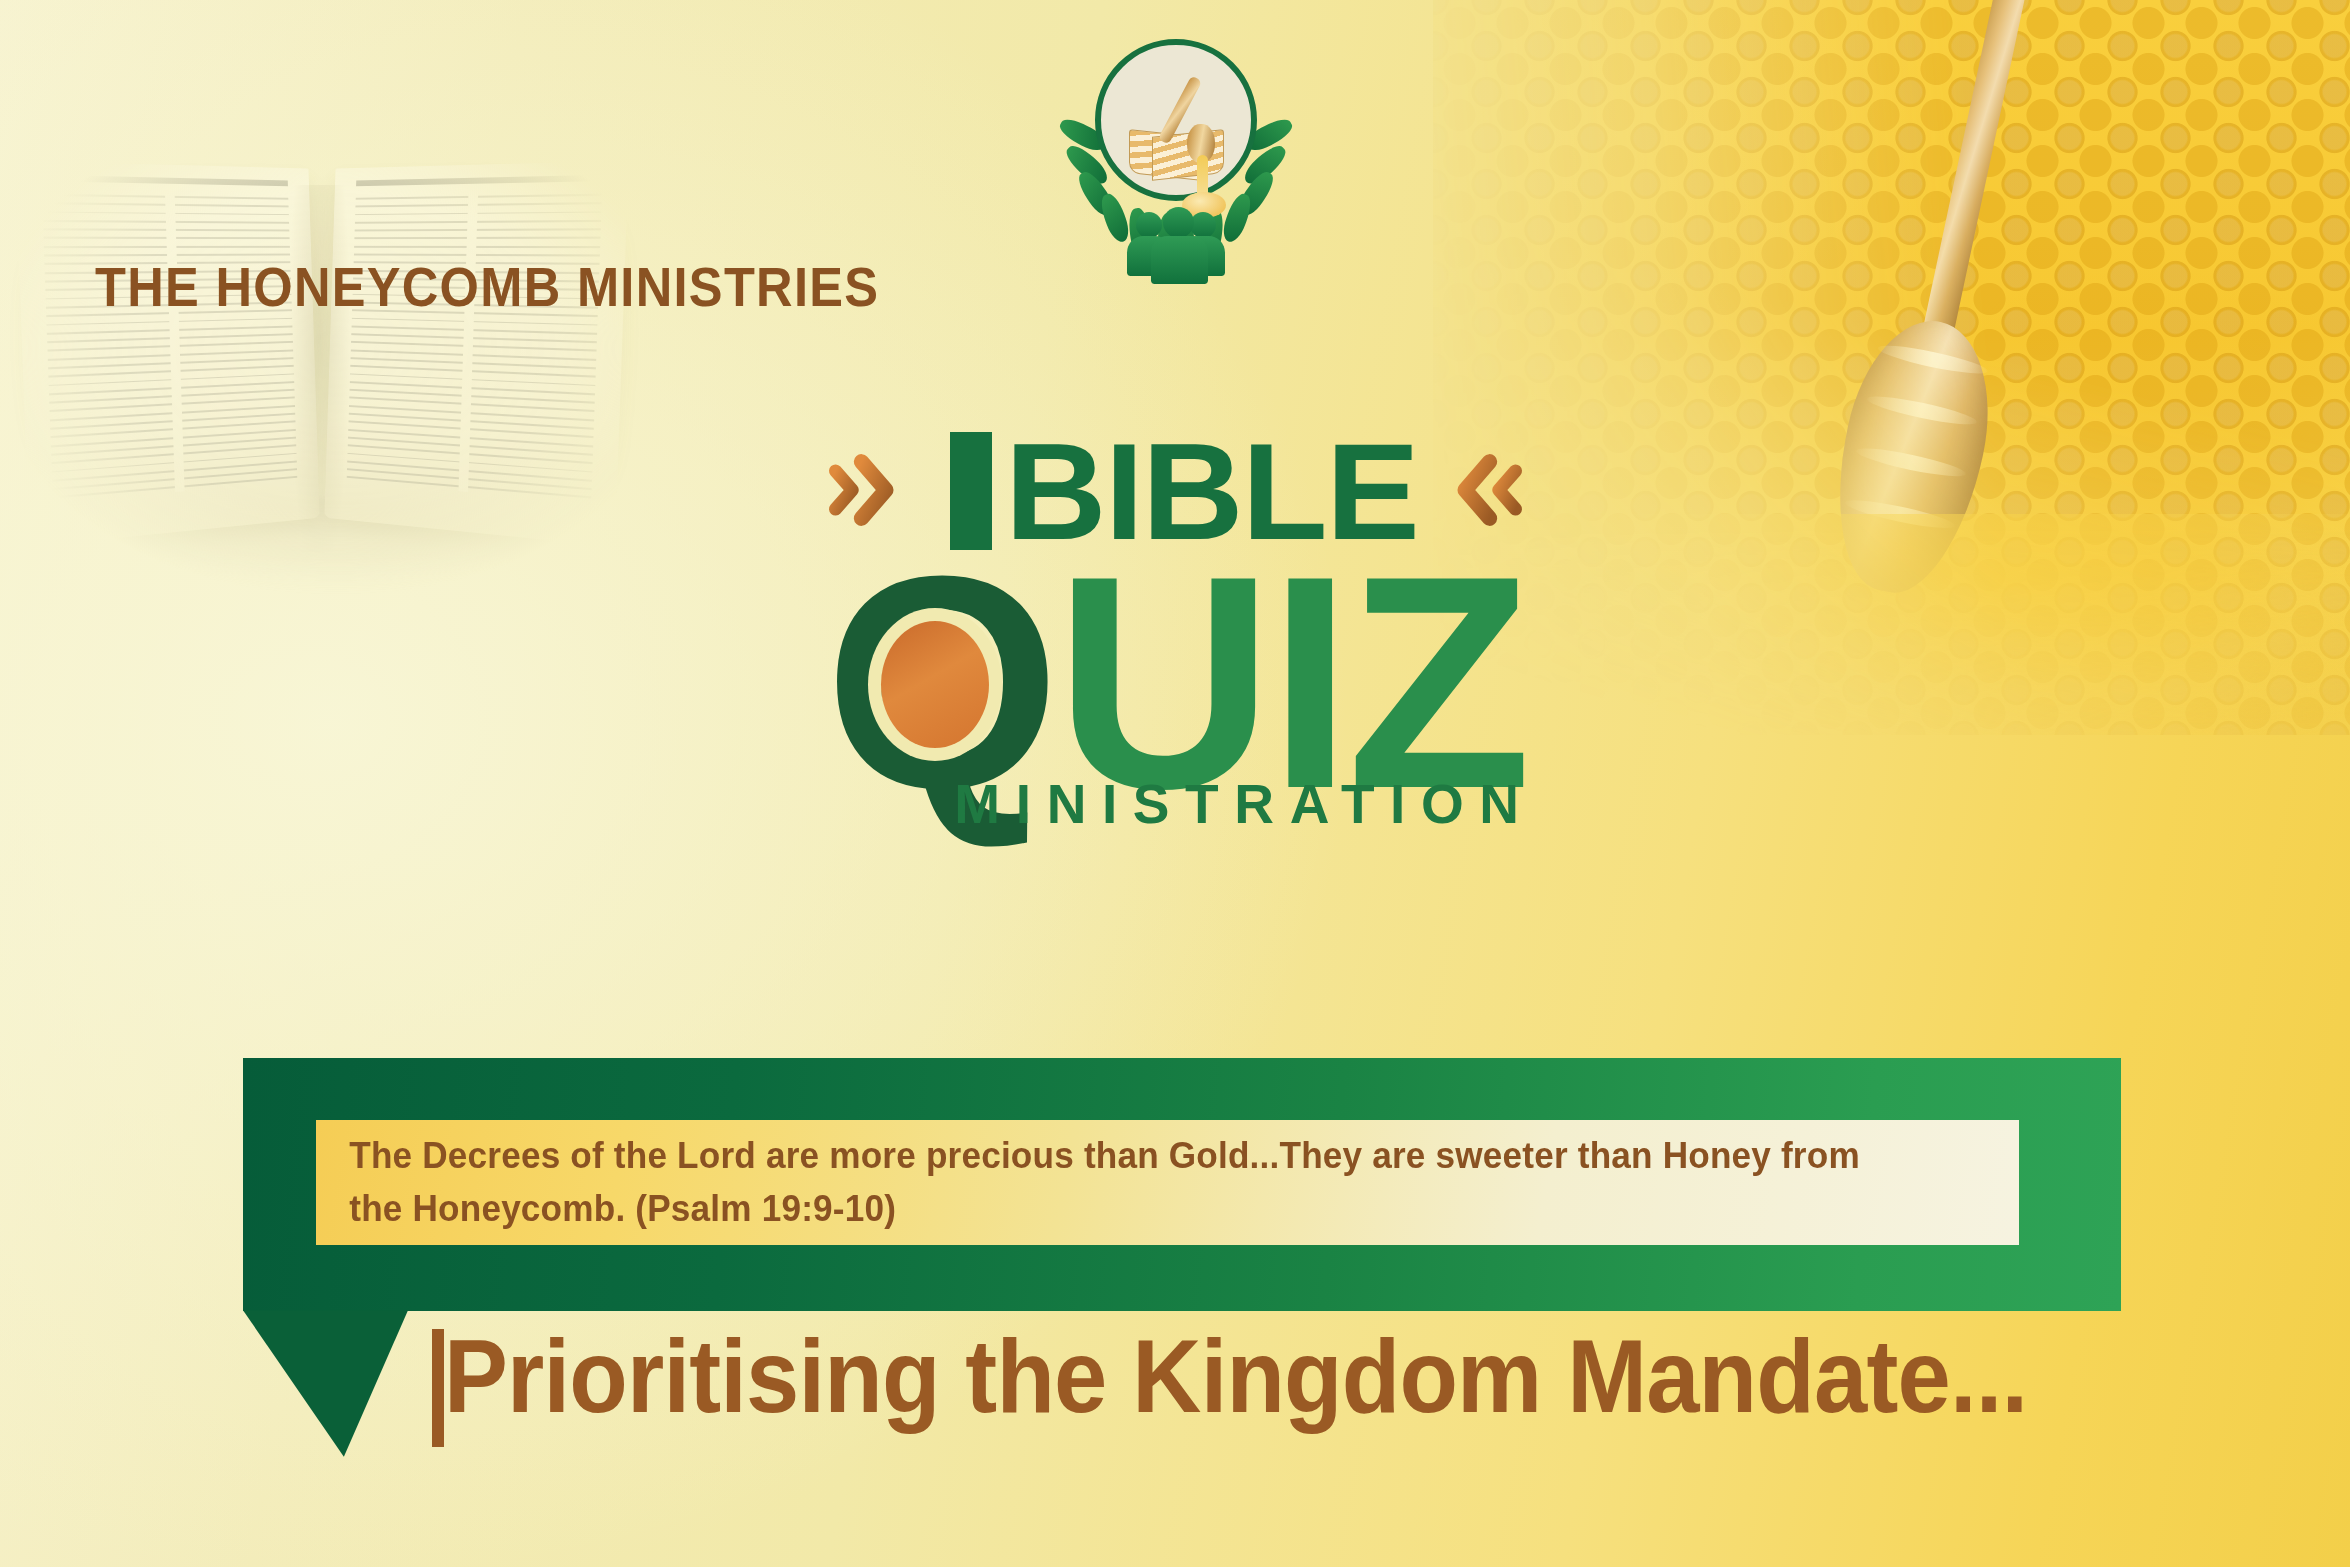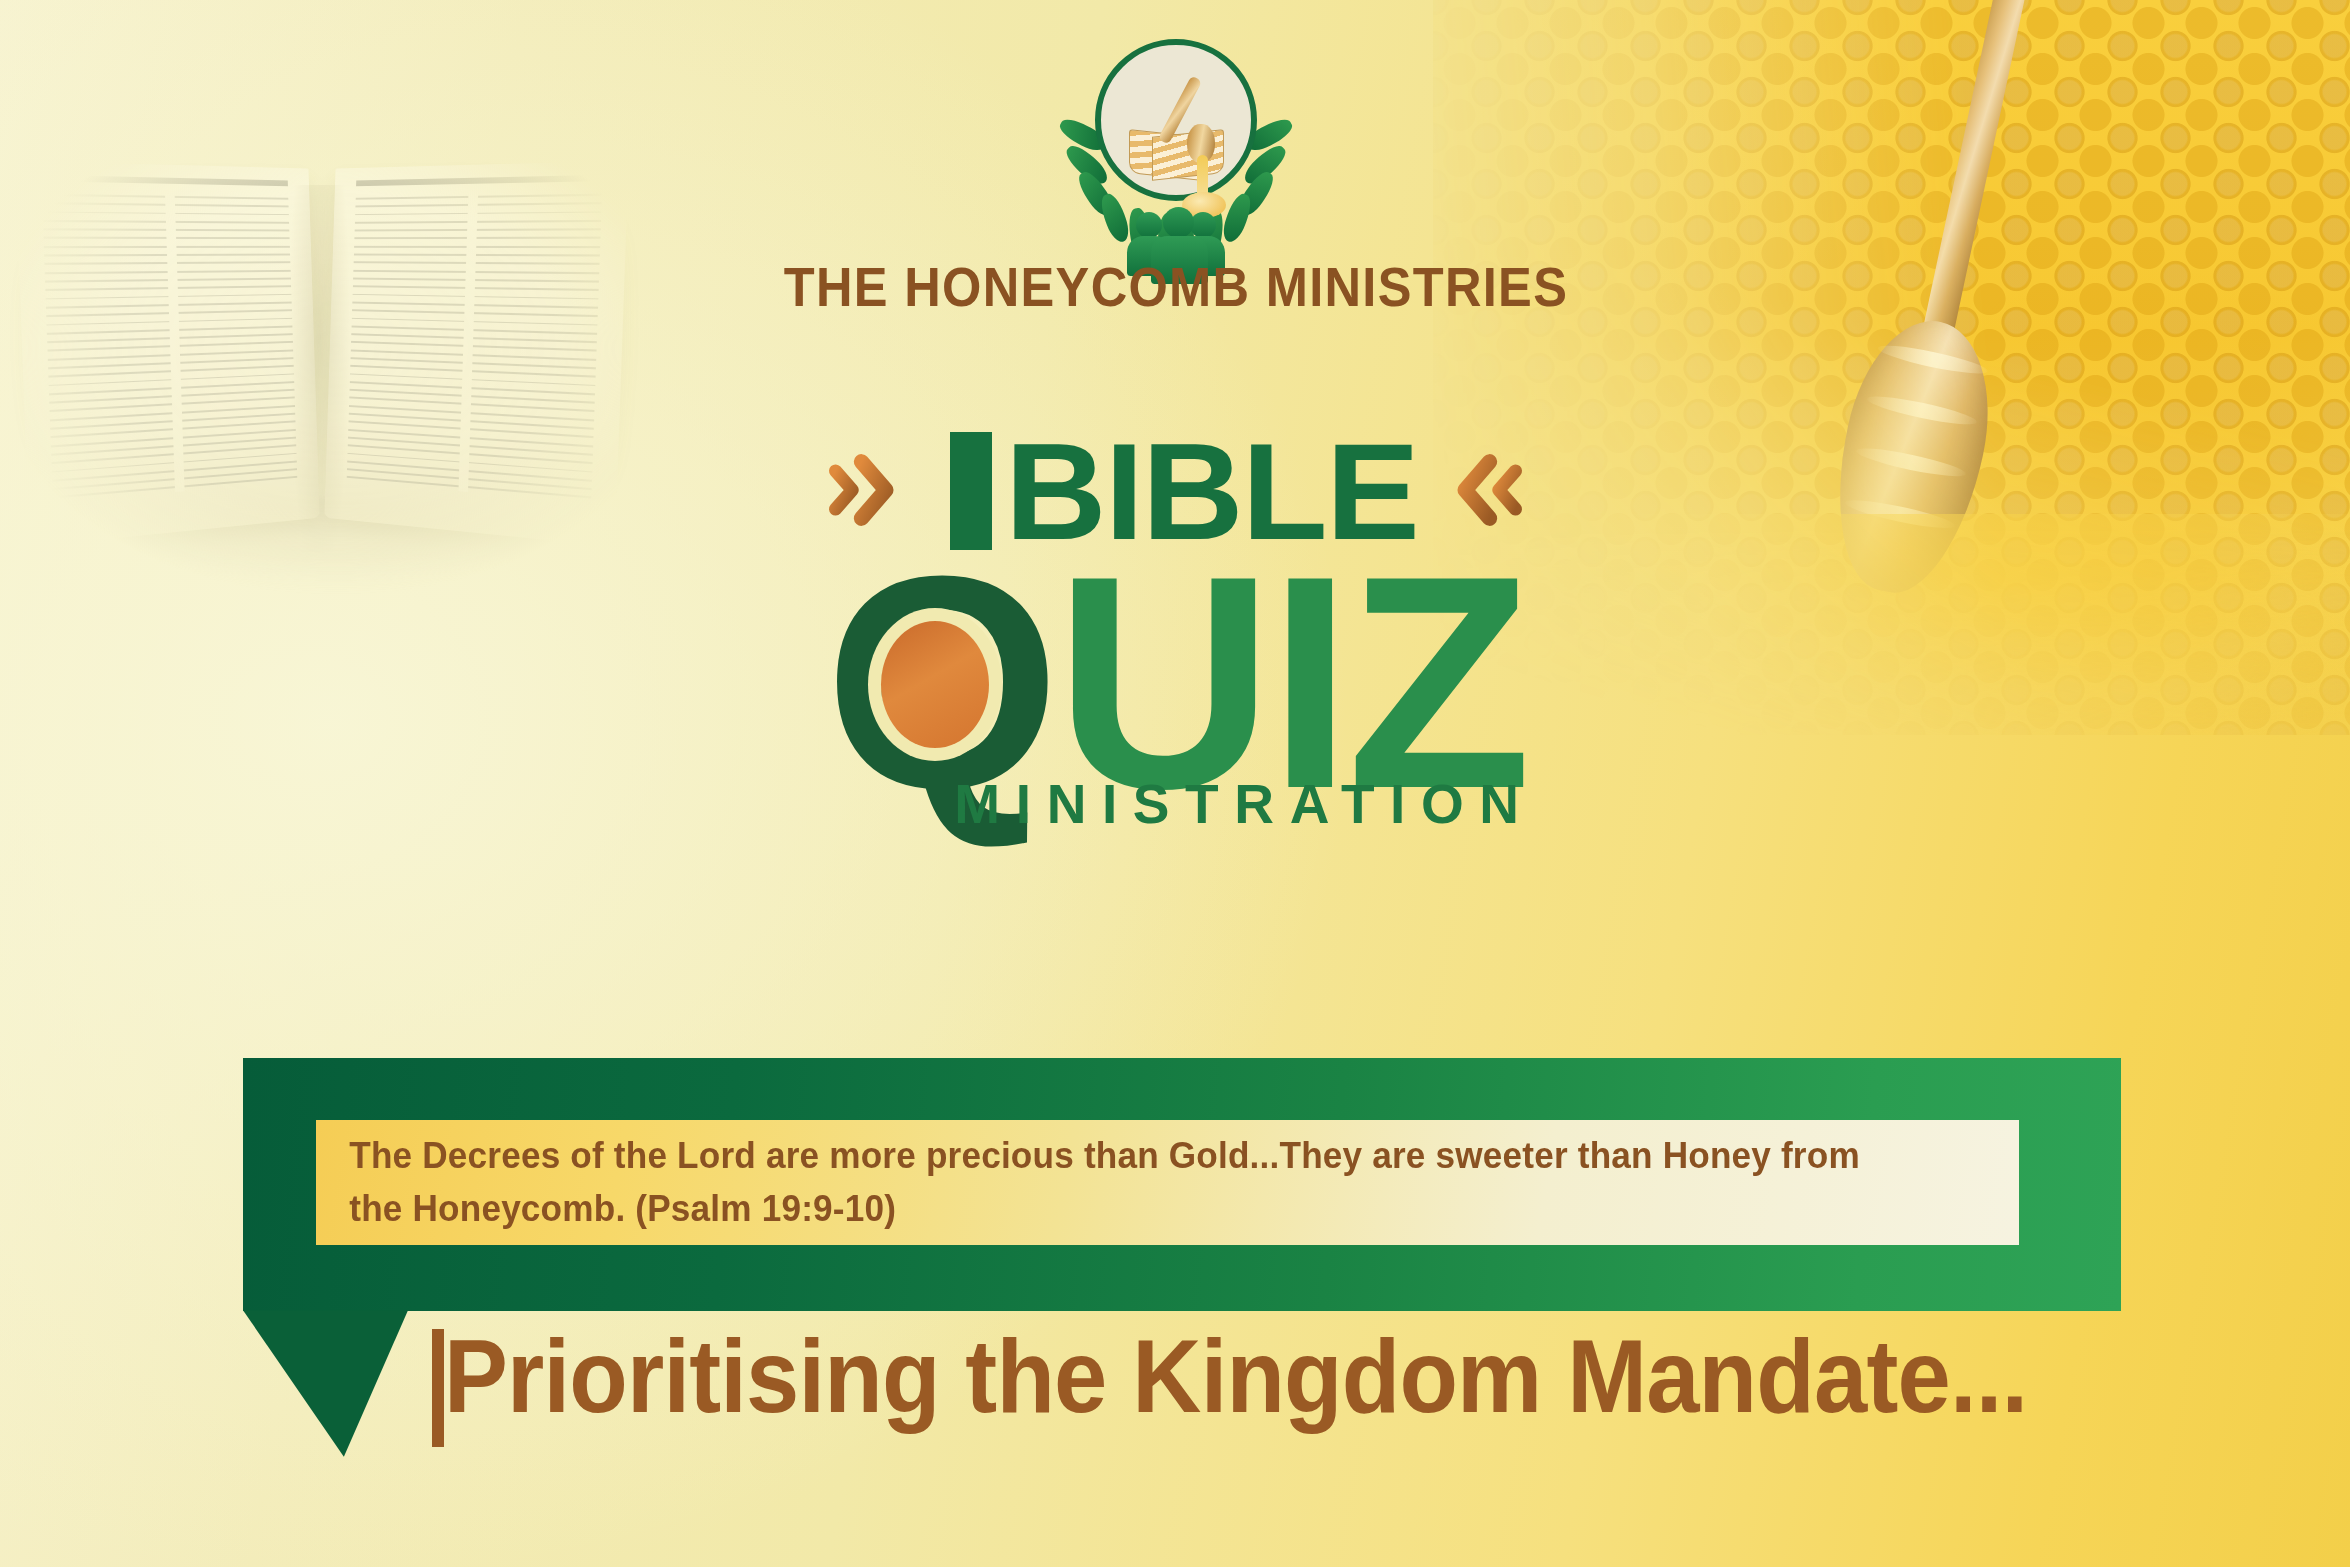--- a/index.html
+++ b/index.html
@@ -102,21 +102,21 @@
     background:radial-gradient(ellipse 60% 100% at 50% 40%, rgba(120,110,60,.30), rgba(120,110,60,0) 70%);
   }
   #book-base{
     position:absolute; left:18.4px; top:395px; width:643px; height:110px;
     background:linear-gradient(180deg,#efe9cb 0%, #ded6ae 55%, rgba(222,214,174,0) 100%);
     border-radius:50%/40% 40% 60% 60%;
     filter:blur(1.8px);
   }
 
   
-  #logo-block{ position:absolute; left:1px; right:0; top:26px; text-align:center; }
+  #logo-block{ position:absolute; left:1px; right:0; top:26px; text-align:left; }
   #logo-emblem{ position:relative; width:220px; height:220px; margin:0 auto; }
   .wreath-leaf{
     position:absolute; width:20px; height:50px; border-radius:60% 60% 70% 70%/70% 70% 60% 60%;
     background:linear-gradient(160deg,#2f9b4e,#0f6b37);
   }
   #emblem-disc{
     position:absolute; left:29px; top:13px; width:162px; height:162px; border-radius:50%;
     background:#ece7d4;
     border:6.4px solid #17713f;
     box-shadow:inset 0 0 0 1.8px #ece7d4;

